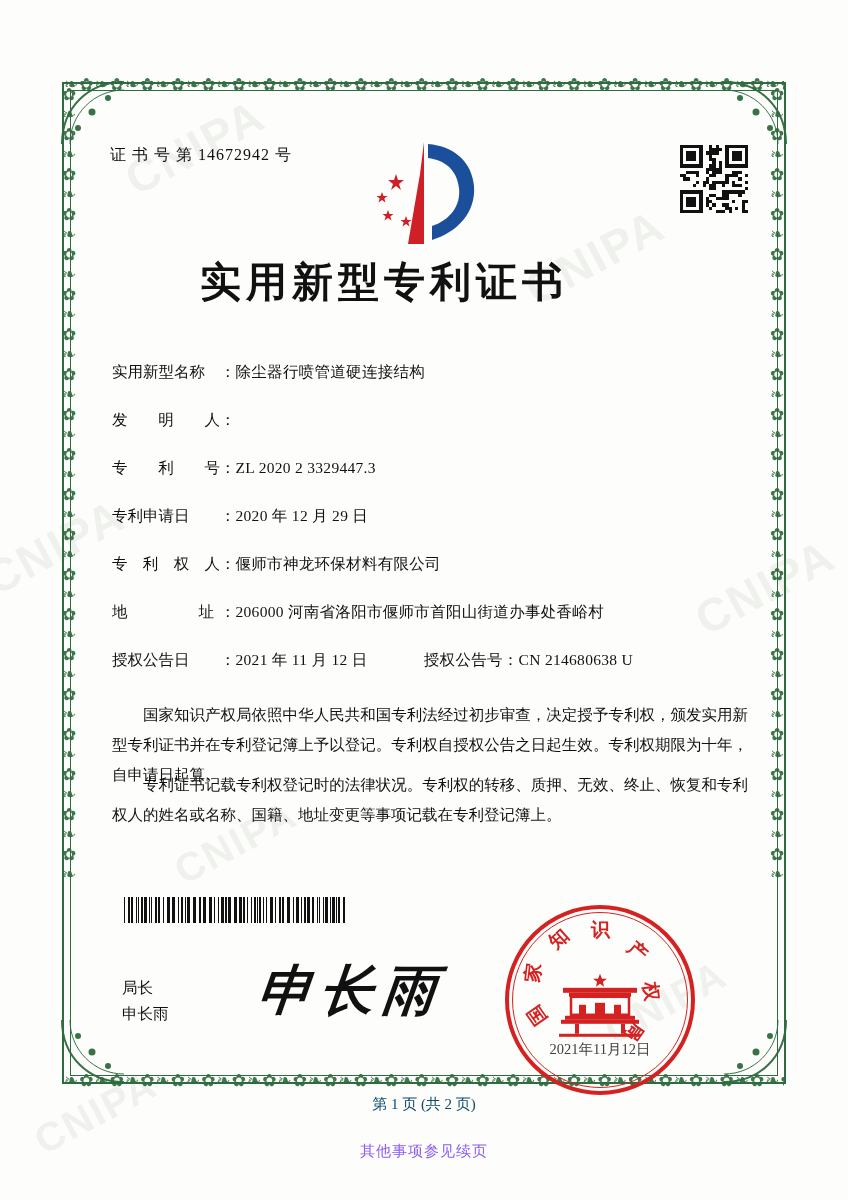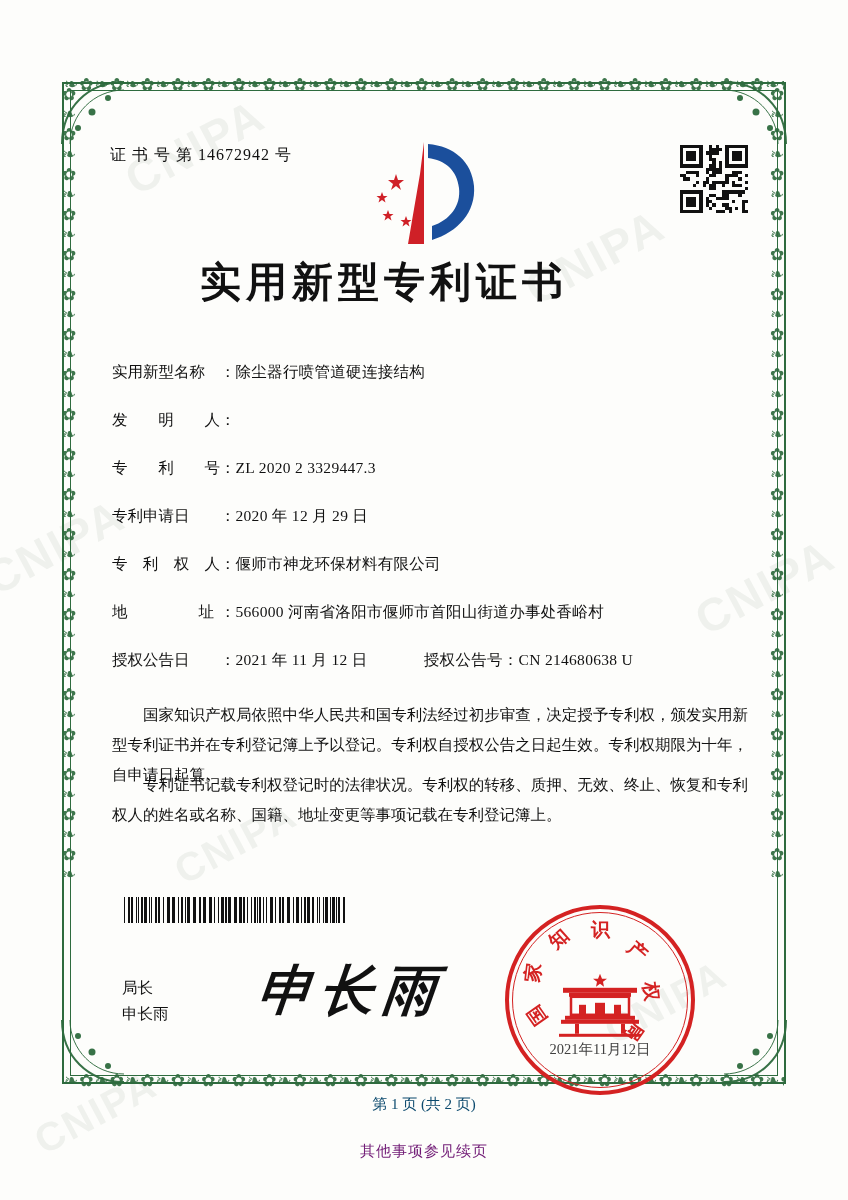--- a/index.html
+++ b/index.html
@@ -235,21 +235,21 @@
     text-align: center;
     font-size: 15px;
     color: #0c4a6e;
   }
   .footnote {
     position: absolute;
     left: 0; top: 1142px;
     width: 848px;
     text-align: center;
     font-size: 15px;
-    color: #701a75;
+    color: #8b5cf6;
     letter-spacing: 1px;
   }
 </style>
 </head>
 <body>
 
 <div class="page">
 
   <div class="wm big" style="left:120px; top:120px;">CNIPA</div>
   <div class="wm big" style="left:520px; top:230px;">CNIPA</div>
@@ -808,21 +808,21 @@
         </span>
       <span>：</span>
       <span class="val">偃师市神龙环保材料有限公司</span>
     </div>
     <div class="row">
       <span class="lbl">
           <span>地</span>
           <span style="margin-right:6px;">址</span>
         </span>
       <span>：</span>
-      <span class="val">566000 河南省洛阳市偃师市首阳山街道办事处香峪村</span>
+      <span class="val">206000 河南省洛阳市偃师市首阳山街道办事处香峪村</span>
     </div>
     <div class="row">
       <span class="lbl">
           <span>授权公告日</span>
         </span>
       <span>：</span>
       <span class="val">
         <span>2021 年 11 月 12 日</span>
         <span class="sub-lbl">授权公告号</span><span>：</span><span>CN 214680638 U</span>
       </span>

